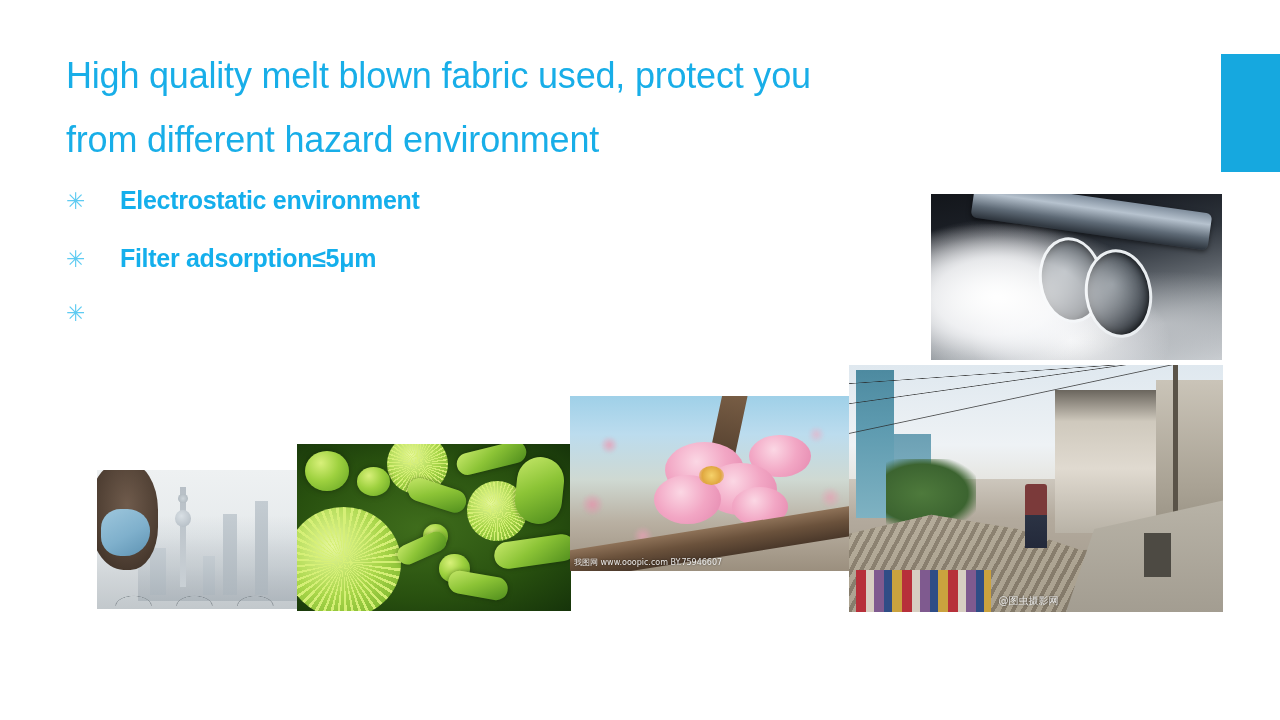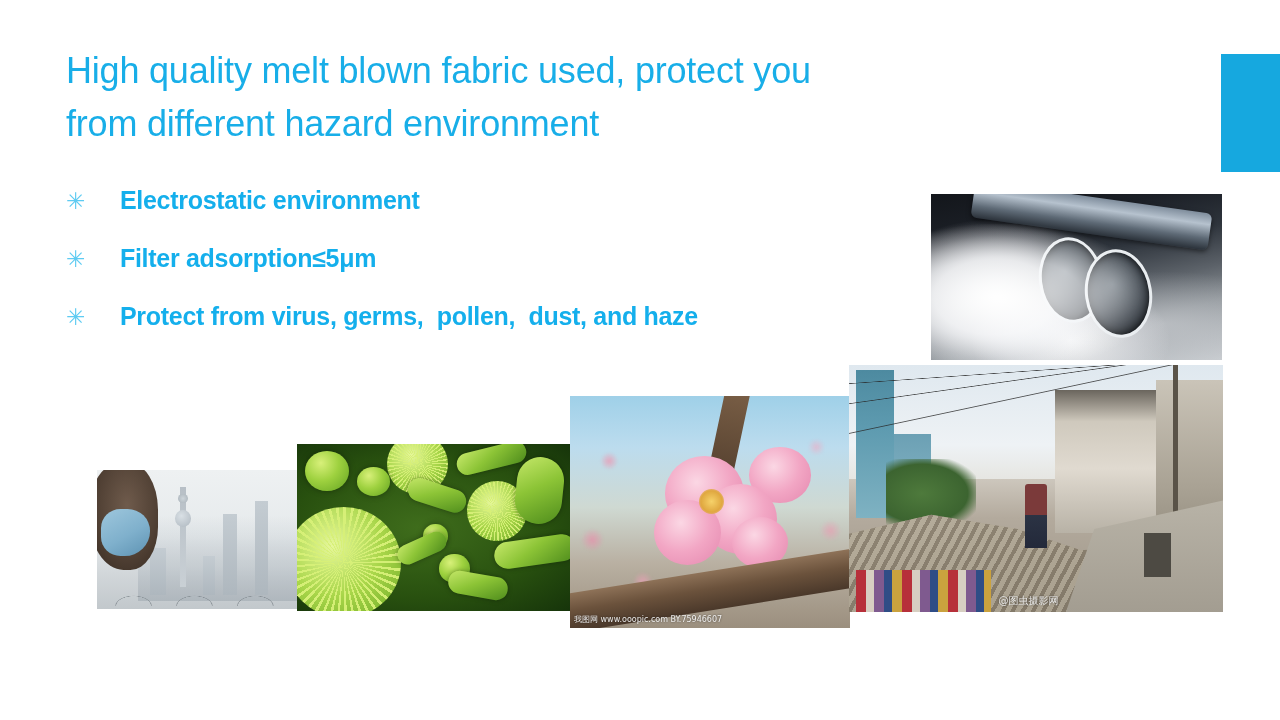--- a/index.html
+++ b/index.html
@@ -18,21 +18,21 @@
     overflow: hidden;
   }
 
   
   #slide-title {
     position: absolute;
     left: 66px;
     top: 44px;
     width: 940px;
     font-size: 36px;
-    line-height: 53px;
+    line-height: 64px;
     font-weight: 400;
     color: #18AEE8;
     letter-spacing: -0.2px;
     white-space: pre-line;
   }
 
   
   #bullet-list {
     position: absolute;
     left: 66px;
@@ -162,21 +162,21 @@
     position: absolute;
     font-size: 10px;
     color: rgba(255,255,255,0.85);
     text-shadow: 0 0 2px rgba(0,0,0,0.6);
     font-family: "DejaVu Sans", sans-serif;
     white-space: nowrap;
   }
   #demolition-watermark { left: 40%; bottom: 4px; }
 
   
-  #photo-blossom { left: 570px; top: 396px; width: 280px; height: 232px; z-index: 3; }
+  #photo-blossom { left: 570px; top: 396px; width: 280px; height: 175px; z-index: 3; }
   #photo-blossom .inner {
     background: linear-gradient(180deg, #9fd0e8 0%, #bcdcee 22%, #cfd9d2 48%, #b9b0a2 72%, #9b8f7e 100%);
   }
   #photo-blossom .bg-blossoms {
     position:absolute; inset:0;
     background:
       radial-gradient(circle 13px at 14% 28%, rgba(238,150,176,0.75) 0%, rgba(238,150,176,0) 70%),
       radial-gradient(circle 16px at 8% 62%, rgba(233,140,170,0.7) 0%, rgba(233,140,170,0) 72%),
       radial-gradient(circle 14px at 26% 80%, rgba(240,160,185,0.68) 0%, rgba(240,160,185,0) 72%),
       radial-gradient(circle 12px at 88% 22%, rgba(242,168,192,0.6) 0%, rgba(242,168,192,0) 72%),
@@ -301,21 +301,20 @@
       <span class="bullet-text">Electrostatic environment</span>
     </div>
 
     <div class="bullet-row">
       <span class="bullet-mark">✳</span>
       <span class="bullet-text">Filter adsorption≤5μm</span>
     </div>
 
     <div class="bullet-row">
       <span class="bullet-mark">✳</span>
-      <span class="bullet-text">Protect from virus, germs,  pollen,  dust, and haze</span>
     </div>
 
   </div>
 
   <div class="photo" id="photo-haze">
     <div class="inner">
       <div class="skyline"></div>
       <div class="tw t3"></div>
       <div class="tw t4"></div>
       <div class="pearl-tower"></div>

